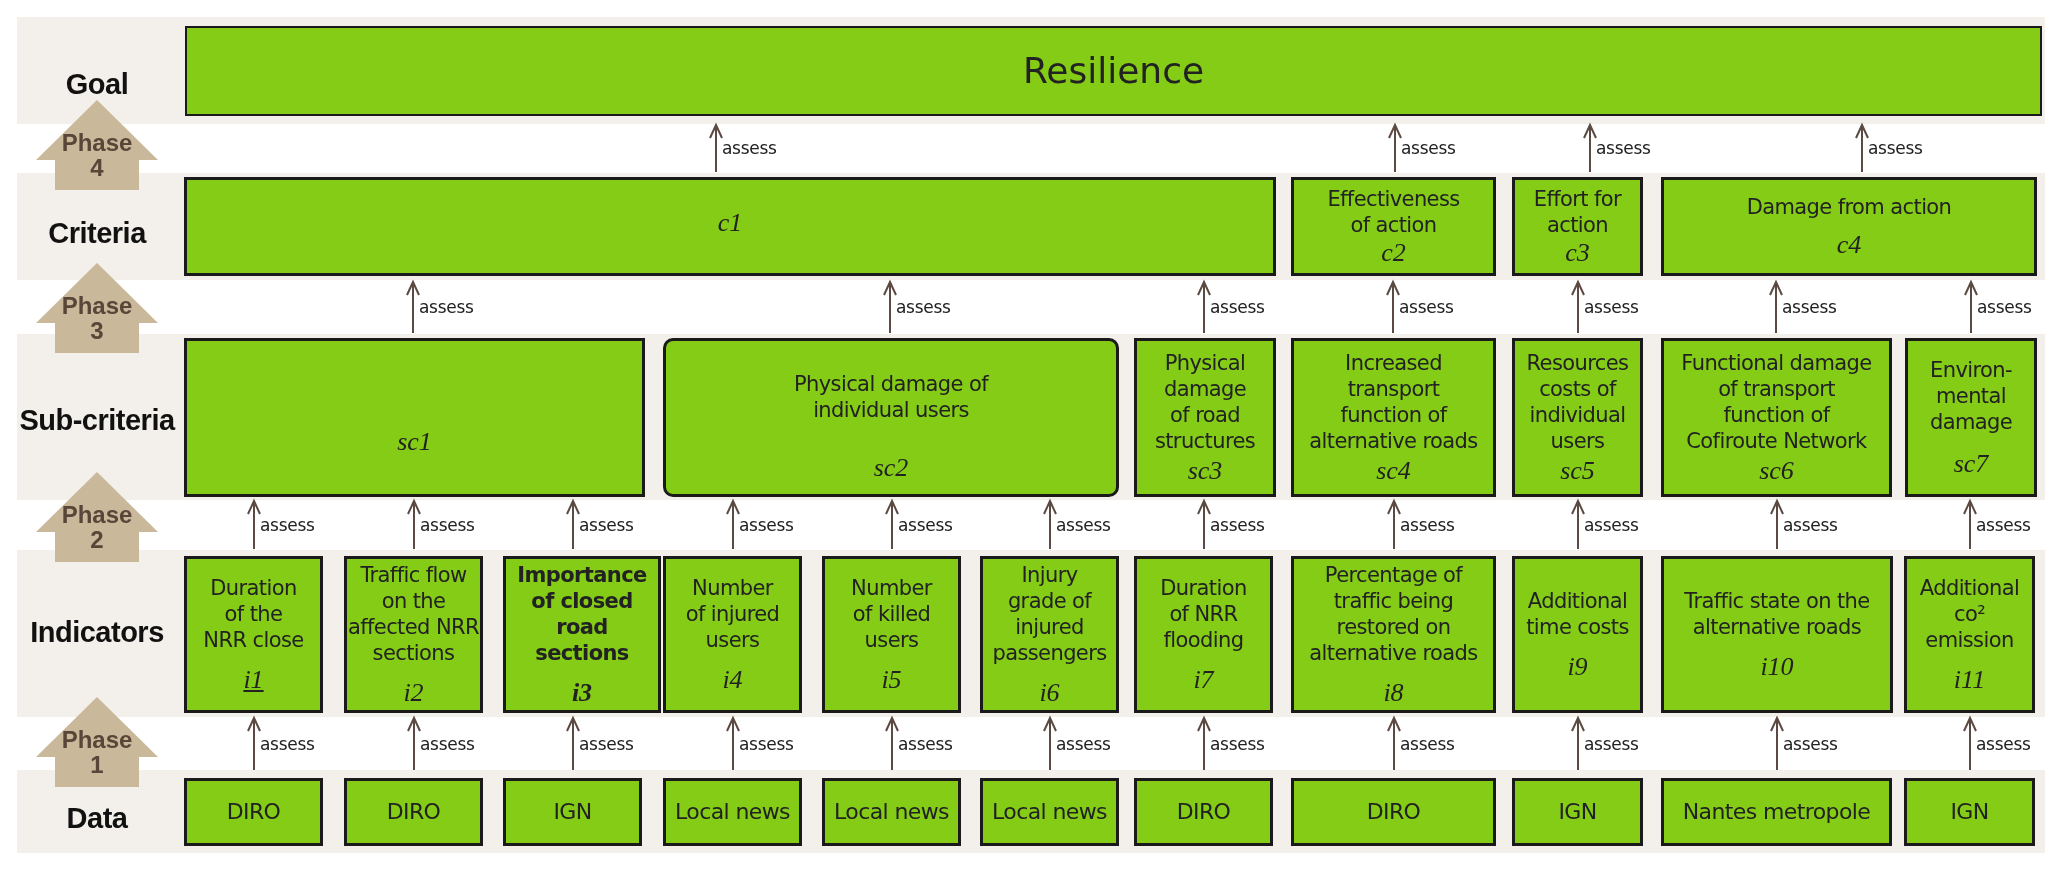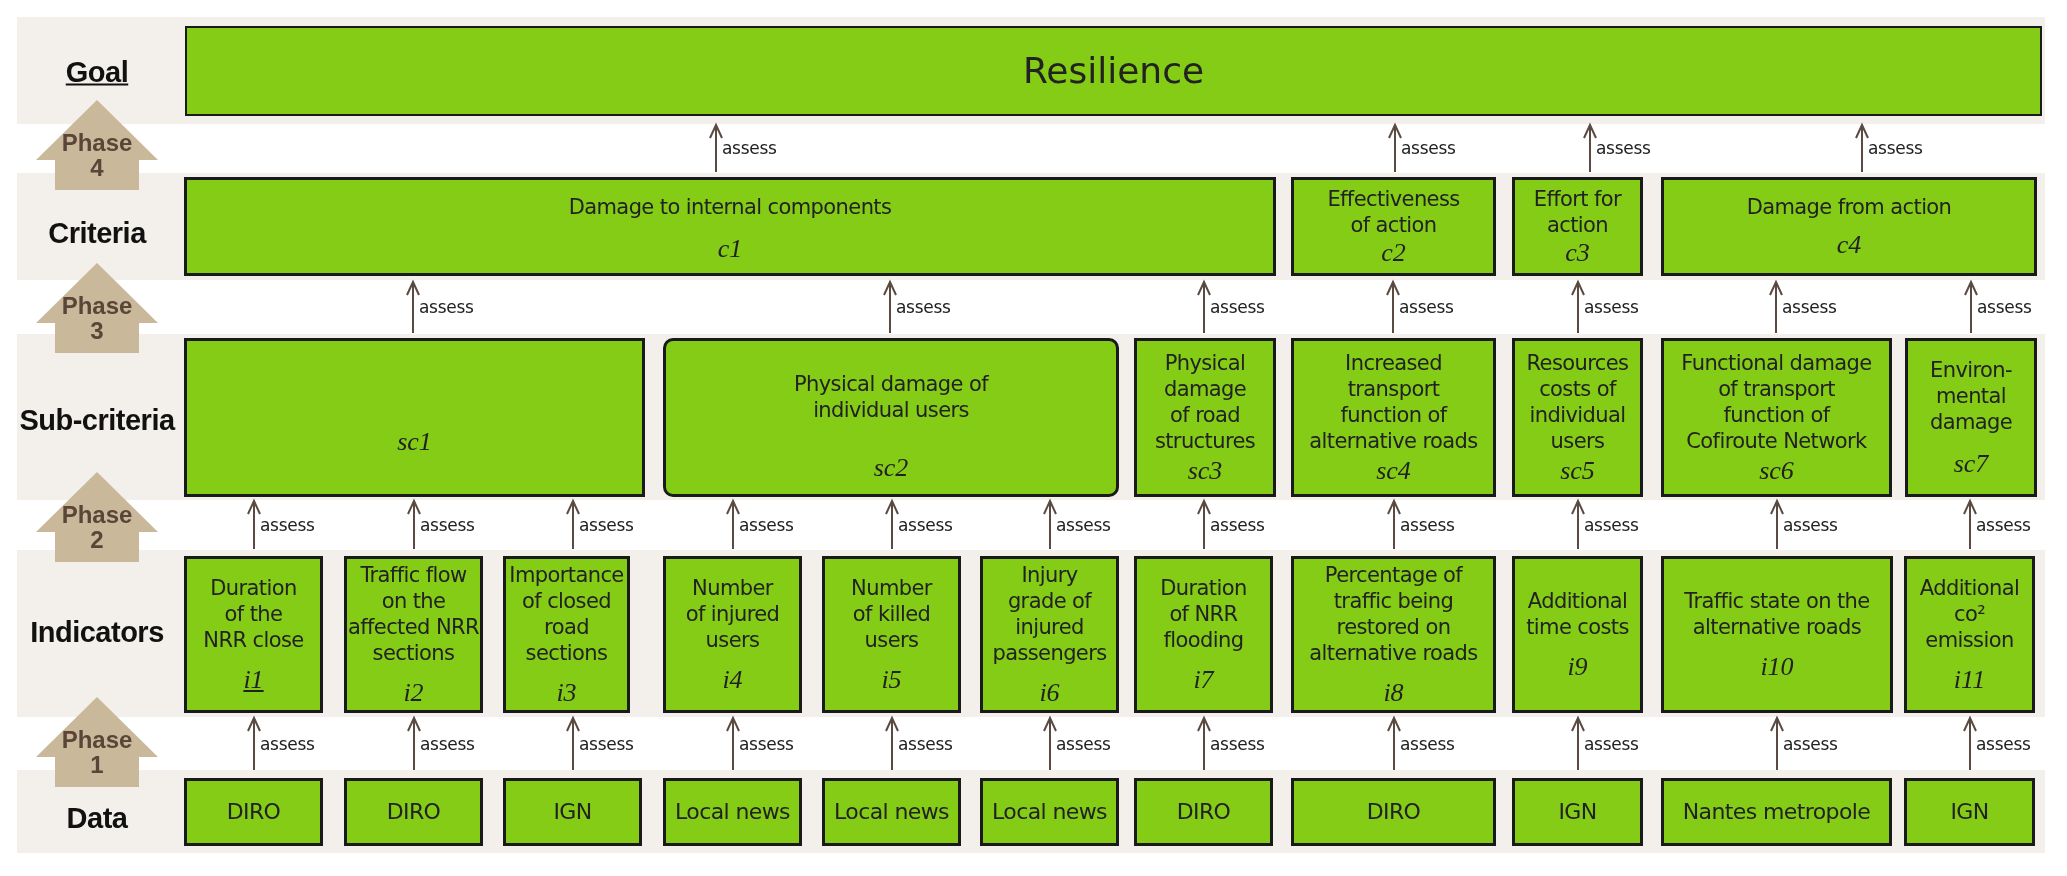--- a/index.html
+++ b/index.html
@@ -39,32 +39,31 @@
   <polygon points="97,263 158,323 139,323 139,353 55,353 55,323 36,323" fill="#c9b99a"></polygon>
   <polygon points="97,472 158,532 139,532 139,562 55,562 55,532 36,532" fill="#c9b99a"></polygon>
   <polygon points="97,697 158,757 139,757 139,787 55,787 55,757 36,757" fill="#c9b99a"></polygon>
 </svg>
 
 <div class="phase-text" style="left:37px;top:130px;"><span>Phase</span><br><span>4</span></div>
 <div class="phase-text" style="left:37px;top:293px;"><span>Phase</span><br><span>3</span></div>
 <div class="phase-text" style="left:37px;top:502px;"><span>Phase</span><br><span>2</span></div>
 <div class="phase-text" style="left:37px;top:727px;"><span>Phase</span><br><span>1</span></div>
 
-<div class="row-label" style="top:72px;text-decoration:underline;">Goal</div>
+<div class="row-label" style="top:84px;">Goal</div>
 <div class="row-label" style="top:233px;">Criteria</div>
 <div class="row-label" style="top:420px;">Sub-criteria</div>
 <div class="row-label" style="top:632px;">Indicators</div>
 <div class="row-label" style="top:818px;">Data</div>
 
 <div class="box goal" style="left:185px;top:26px;width:1857px;height:90px;border-width:2px;">
   <span class="txt">Resilience</span>
 </div>
 
 <div class="box" style="left:184px;top:177px;width:1092px;height:99px;justify-content:flex-start;padding-top:14px;">
-  <span class="txt">Damage to internal components</span>
   <span class="code" style="margin-top:14px;">c1</span>
 </div>
 <div class="box" style="left:1291px;top:177px;width:205px;height:99px;">
   <span class="txt">Effectiveness
 of action</span>
   <span class="code" style="margin-top:0;">c2</span>
 </div>
 <div class="box" style="left:1512px;top:177px;width:131px;height:99px;">
   <span class="txt">Effort for
 action</span>
@@ -125,21 +124,21 @@
 NRR close</span>
       <span class="code" style="margin-top: 12px; text-decoration: underline;">i1</span>
     </div>
     <div class="box" style="left: 344px; top: 556px; width: 139px; height: 157px;">
       <span class="txt">Traffic flow
 on the
 affected NRR
 sections</span>
       <span class="code" style="margin-top: 12px;">i2</span>
     </div>
-    <div class="box" style="left: 503px; top: 556px; width: 127px; height: 157px;">
+    <div class="box" style="left: 503px; top: 556px; width: 158px; height: 157px; font-weight: bold;">
       <span class="txt">Importance
 of closed
 road
 sections</span>
       <span class="code" style="margin-top: 12px;">i3</span>
     </div>
     <div class="box" style="left: 663px; top: 556px; width: 139px; height: 157px;">
       <span class="txt">Number
 of injured
 users</span>

